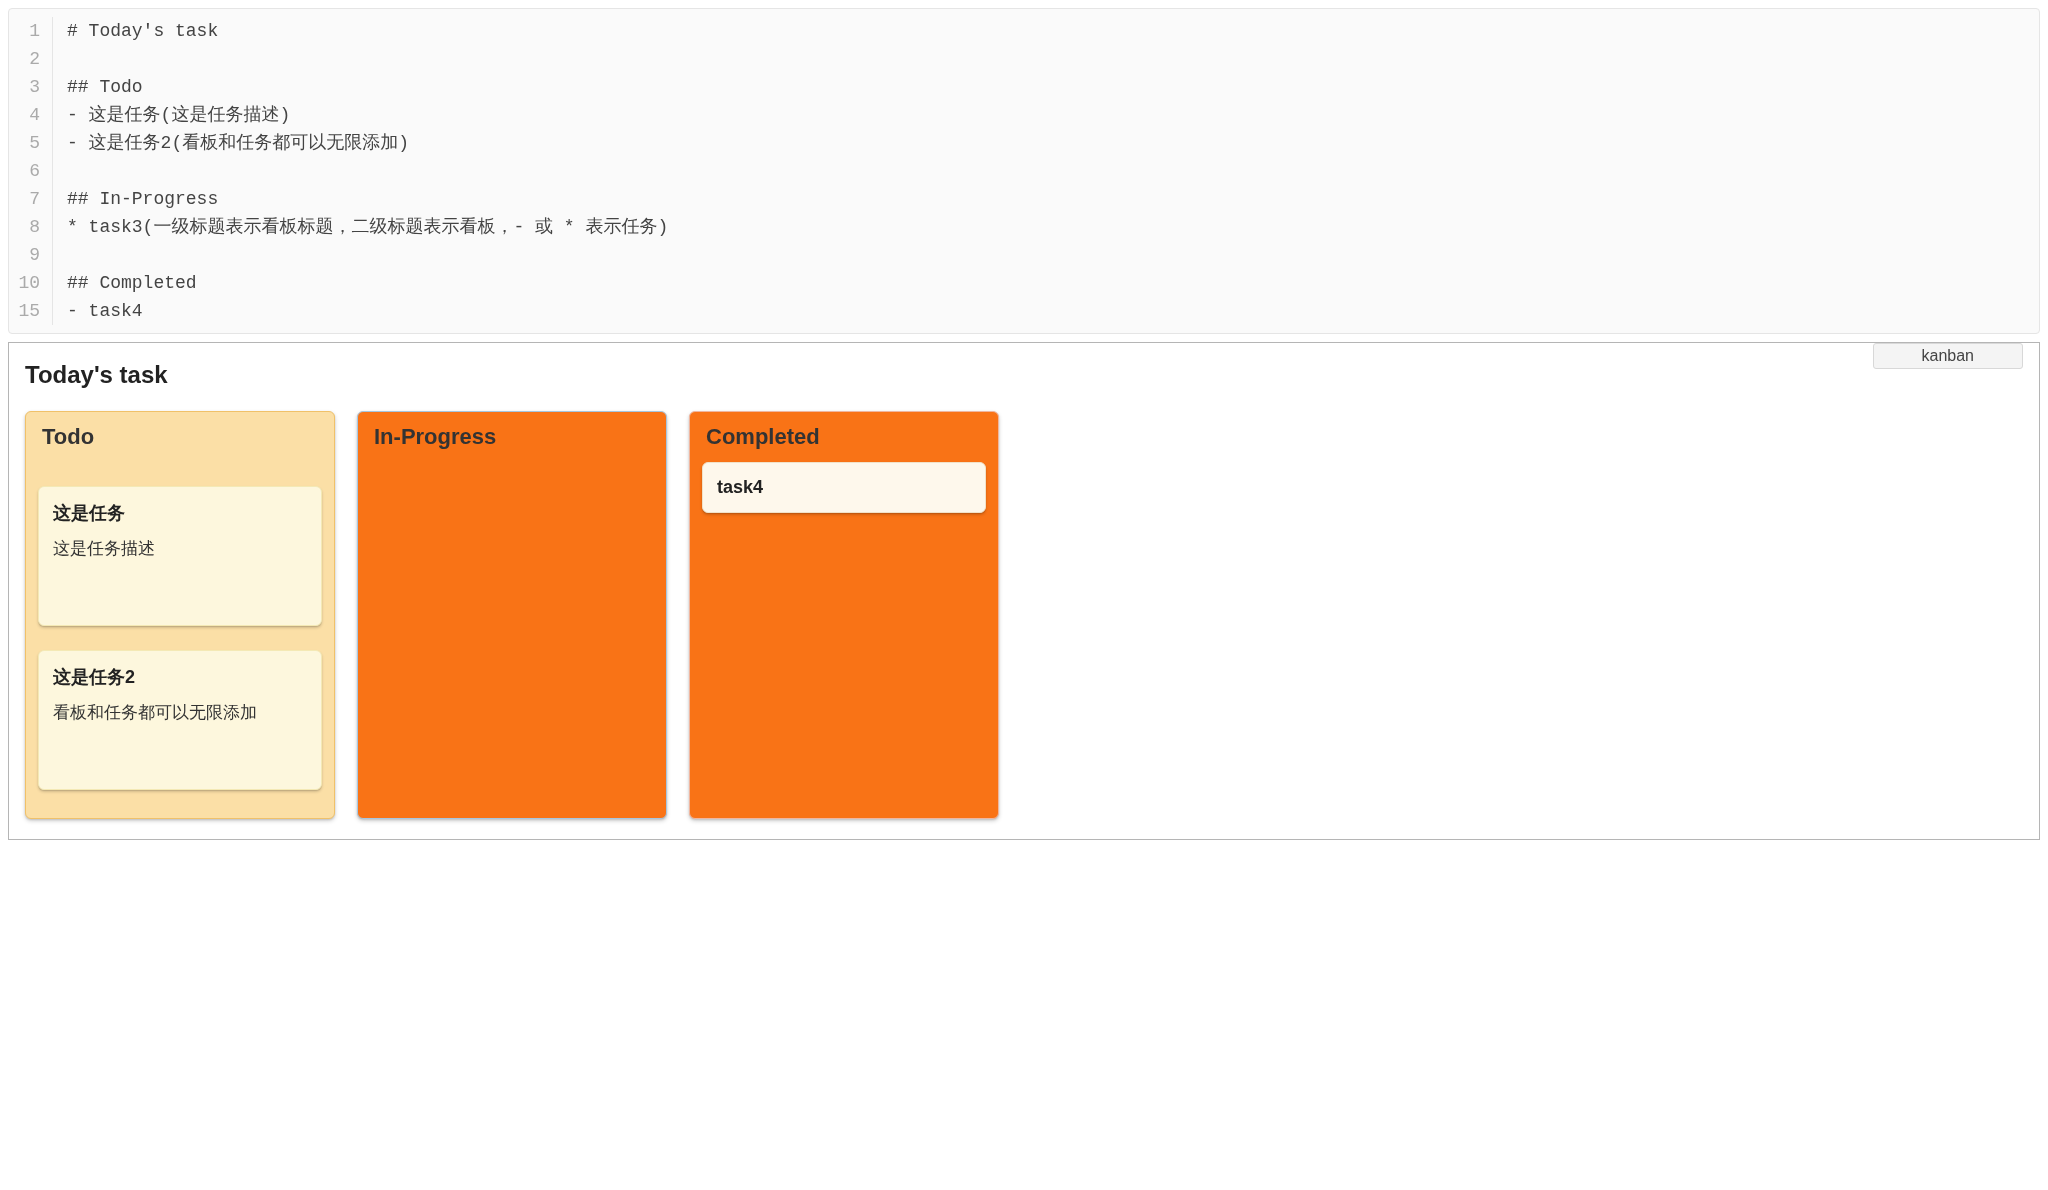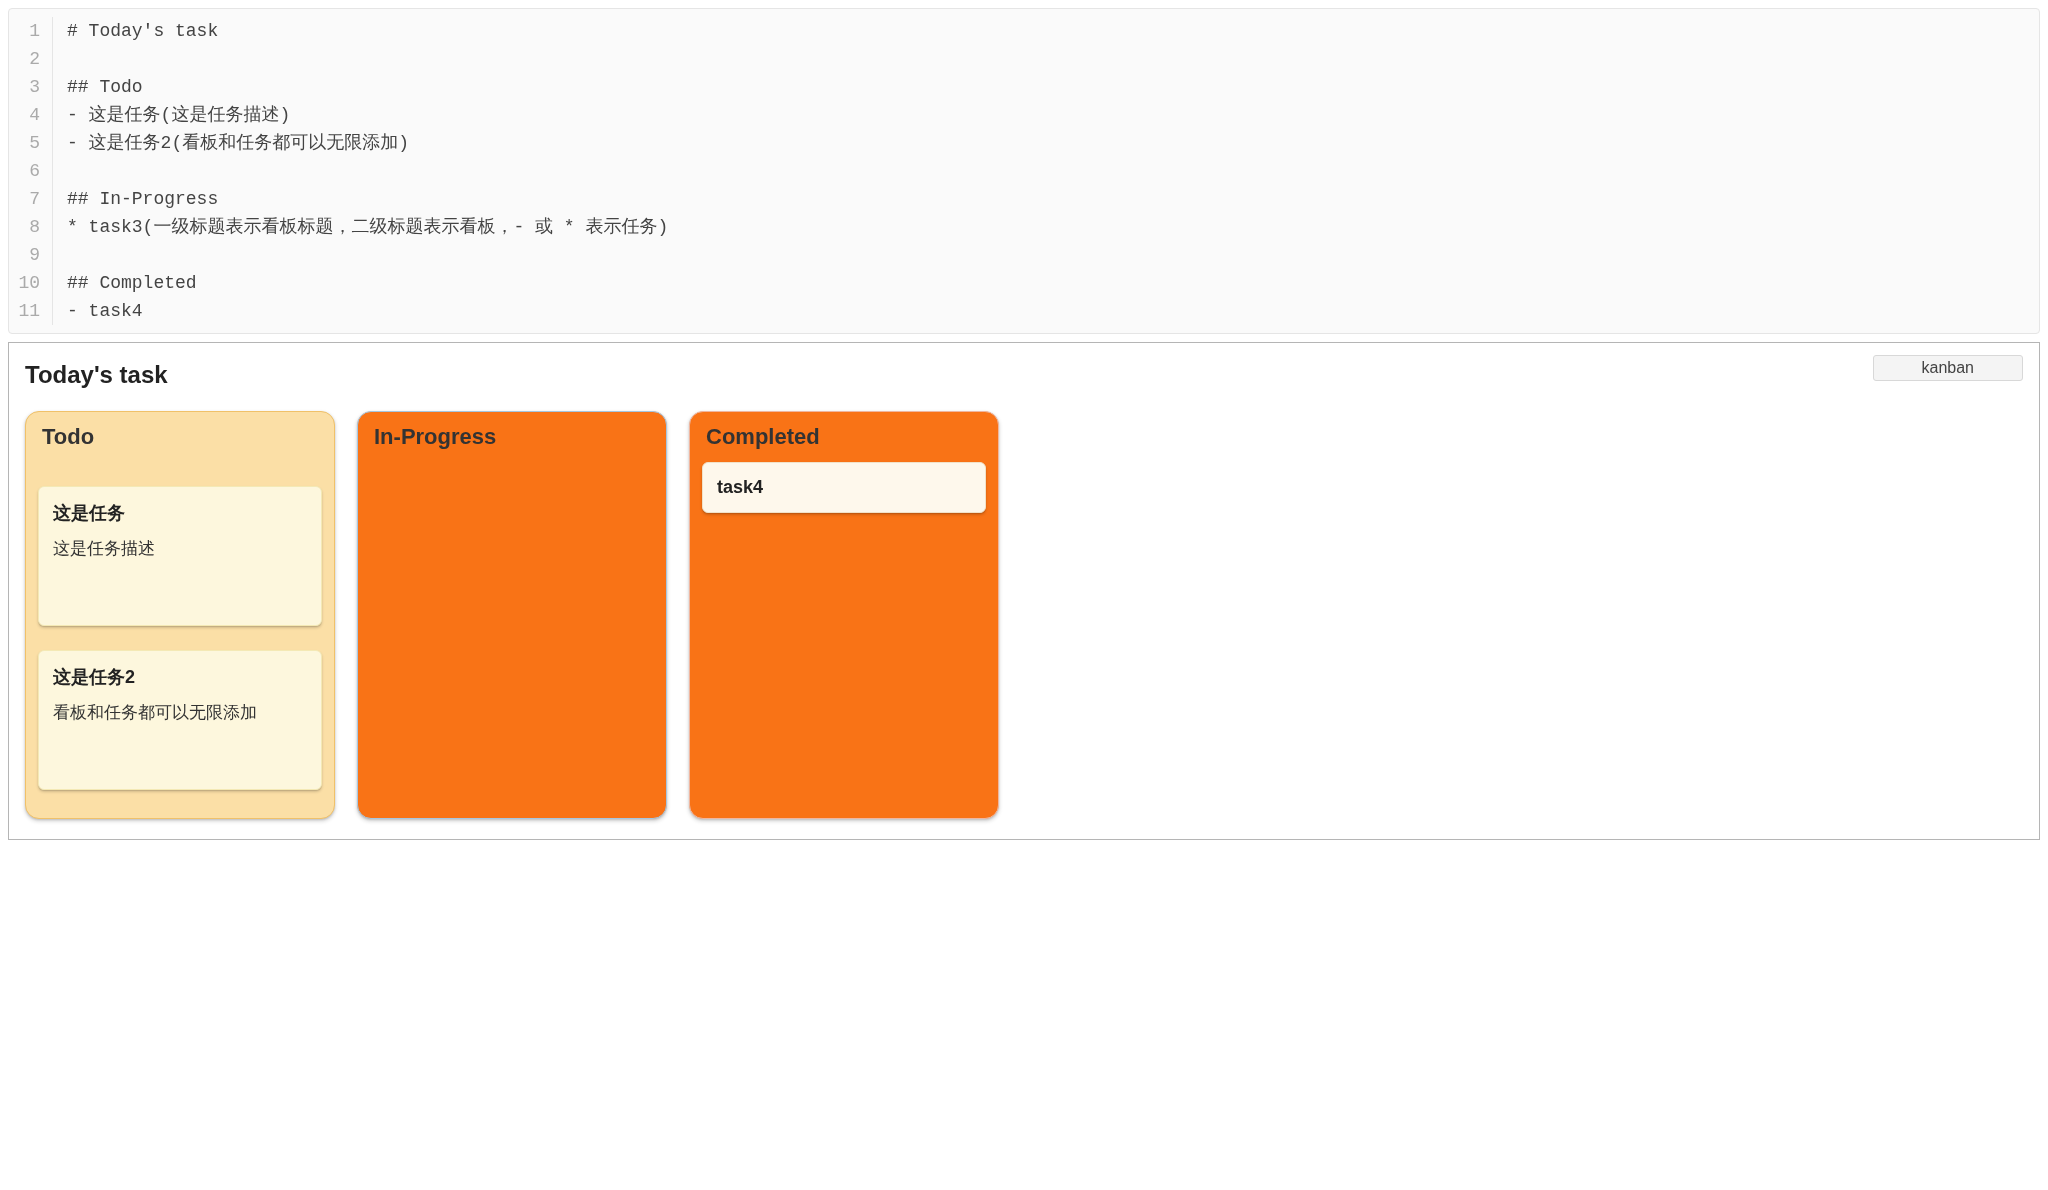--- a/index.html
+++ b/index.html
@@ -41,21 +41,21 @@
       color: #444;
     }
     .preview-panel {
       border: 1px solid #b5b5b5;
       margin: 8px;
       padding: 12px 16px 20px 16px;
       position: relative;
     }
     .kanban-badge {
       position: absolute;
-      top: 12px;
+      top: 0;
       right: 16px;
       background: #f4f4f4;
       border: 1px solid #d8d8d8;
       border-radius: 3px;
       padding: 3px 48px;
       font-size: 16px;
       color: #444;
     }
     .kanban-title {
       font-size: 24px;
@@ -63,21 +63,21 @@
       color: #222;
       margin: 6px 0 22px 0;
     }
     .columns {
       display: flex;
       gap: 22px;
       align-items: stretch;
     }
     .column {
       width: 310px;
-      border-radius: 14px;
+      border-radius: 6px;
       padding: 0 12px 14px 12px;
       box-shadow: 0 2px 4px rgba(0,0,0,0.18), 0 1px 2px rgba(0,0,0,0.12);
       min-height: 390px;
     }
     .column-header {
       font-size: 22px;
       font-weight: 700;
       color: #333;
       padding: 12px 4px 12px 4px;
     }
@@ -171,21 +171,21 @@
   </div>
   <div class="editor-line">
     <div class="line-number">9</div>
     <div class="line-content"></div>
   </div>
   <div class="editor-line">
     <div class="line-number">10</div>
     <div class="line-content">## Completed</div>
   </div>
   <div class="editor-line">
-    <div class="line-number">11</div>
+    <div class="line-number">15</div>
     <div class="line-content">- task4</div>
   </div>
 </div>
 
 <div class="preview-panel">
   <div class="kanban-badge">kanban</div>
   <h1 class="kanban-title">Today's task</h1>
 
   <div class="columns">
 

